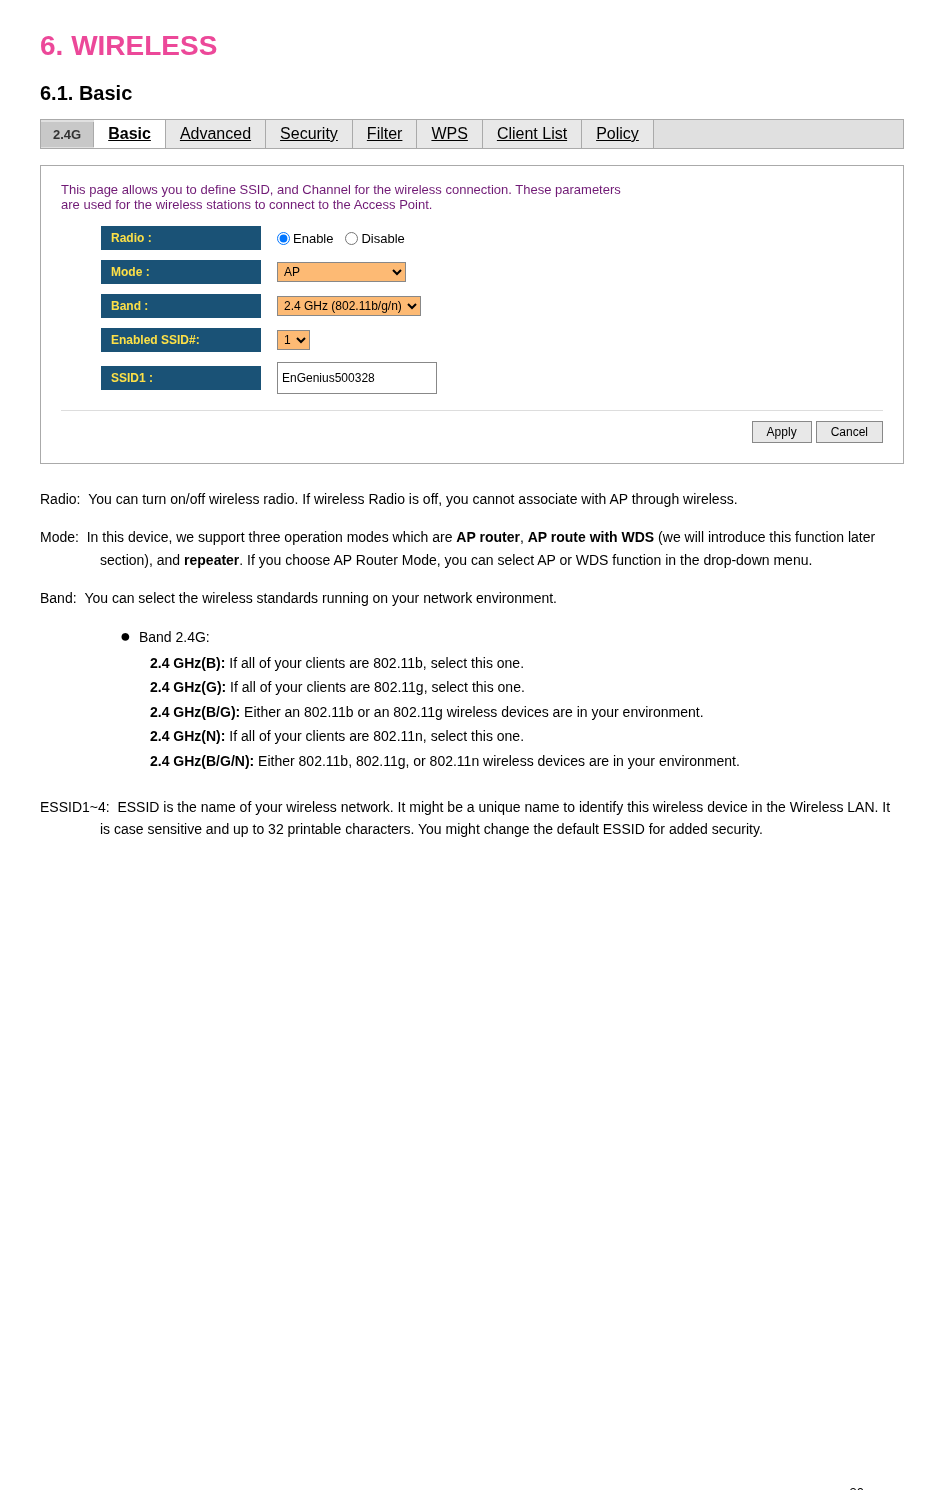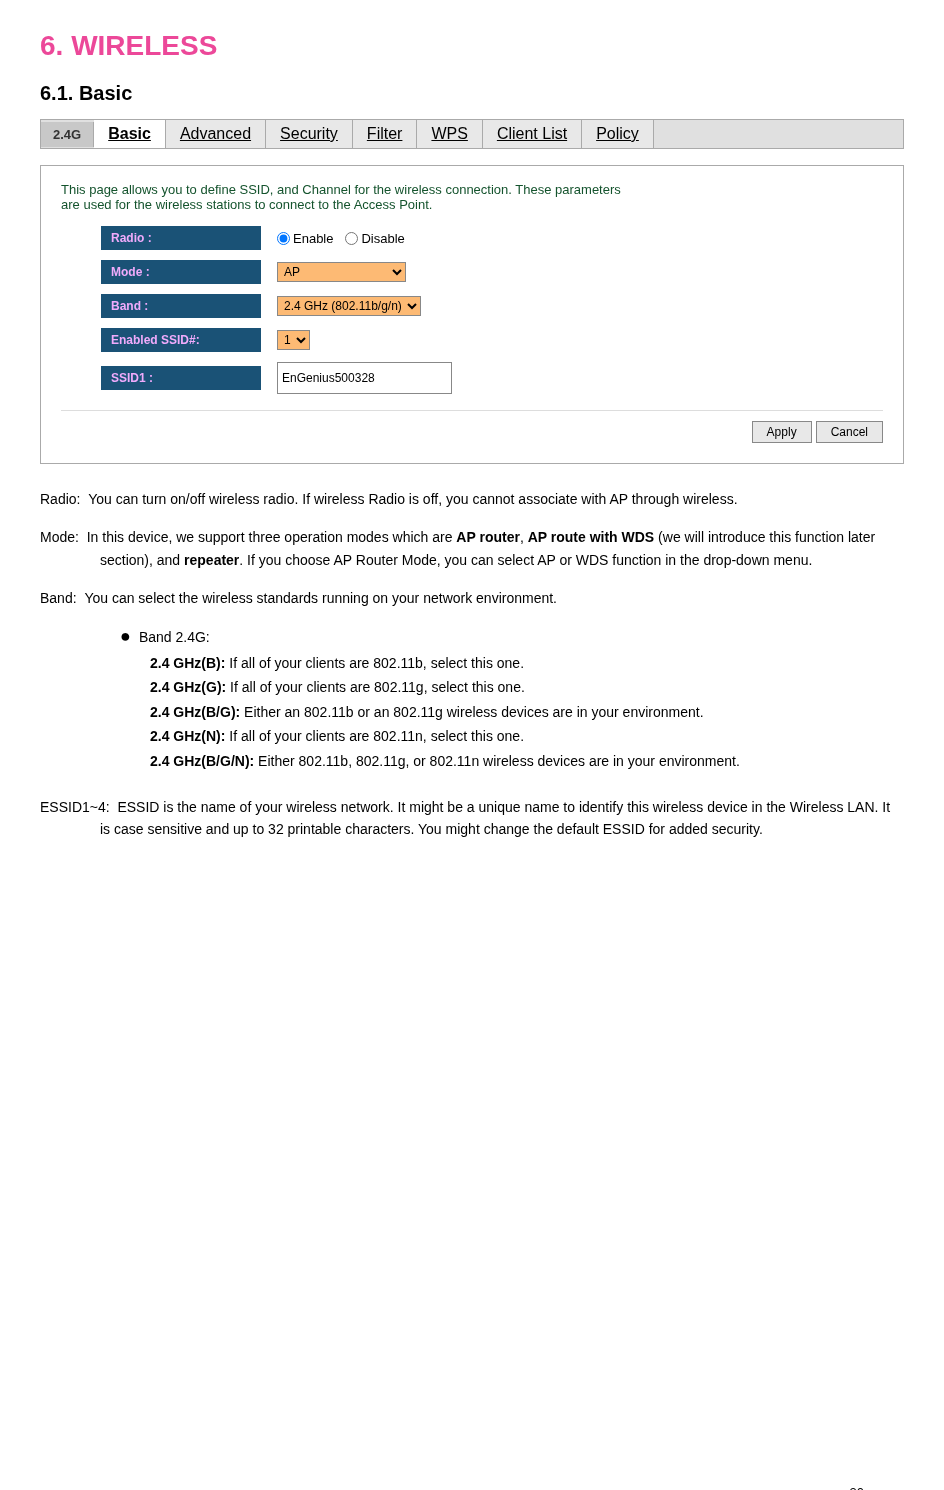--- a/index.html
+++ b/index.html
@@ -64,36 +64,36 @@
     .config-box {
       border: 1px solid #aaa;
       padding: 16px 20px 20px 20px;
       margin-bottom: 20px;
       background: #fff;
     }
 
     .desc-text {
       font-size: 13px;
       margin-bottom: 14px;
-      color: #14532d;
+      color: #701a75;
     }
 
     .form-table {
       margin: 10px 0 10px 40px;
     }
 
     .form-row {
       display: flex;
       align-items: center;
       margin-bottom: 10px;
     }
 
     .form-label {
       background: #1a5276;
-      color: #f0abfc;
+      color: #fde047;
       font-weight: bold;
       font-size: 12px;
       padding: 4px 10px;
       width: 160px;
       min-height: 24px;
       display: flex;
       align-items: center;
     }
 
     .form-control {
@@ -122,21 +122,21 @@
       font-size: 12px;
       padding: 1px 2px;
       border: 1px solid #888;
       background: #fdba74;
     }
 
     input[type="text"] {
       font-size: 12px;
       padding: 8px 4px;
       border: 1px solid #888;
-      width: 175px;
+      width: 160px;
     }
 
     .button-row {
       display: flex;
       justify-content: flex-end;
       gap: 4px;
       margin-top: 16px;
       padding-top: 10px;
       border-top: 1px solid #ddd;
     }

